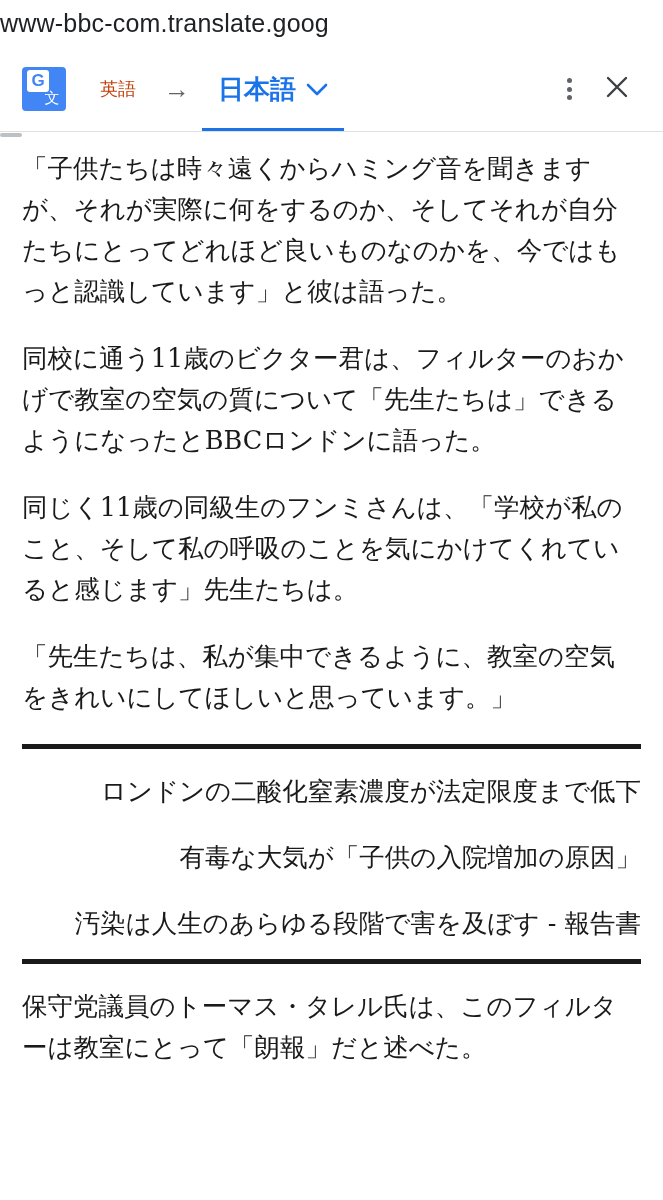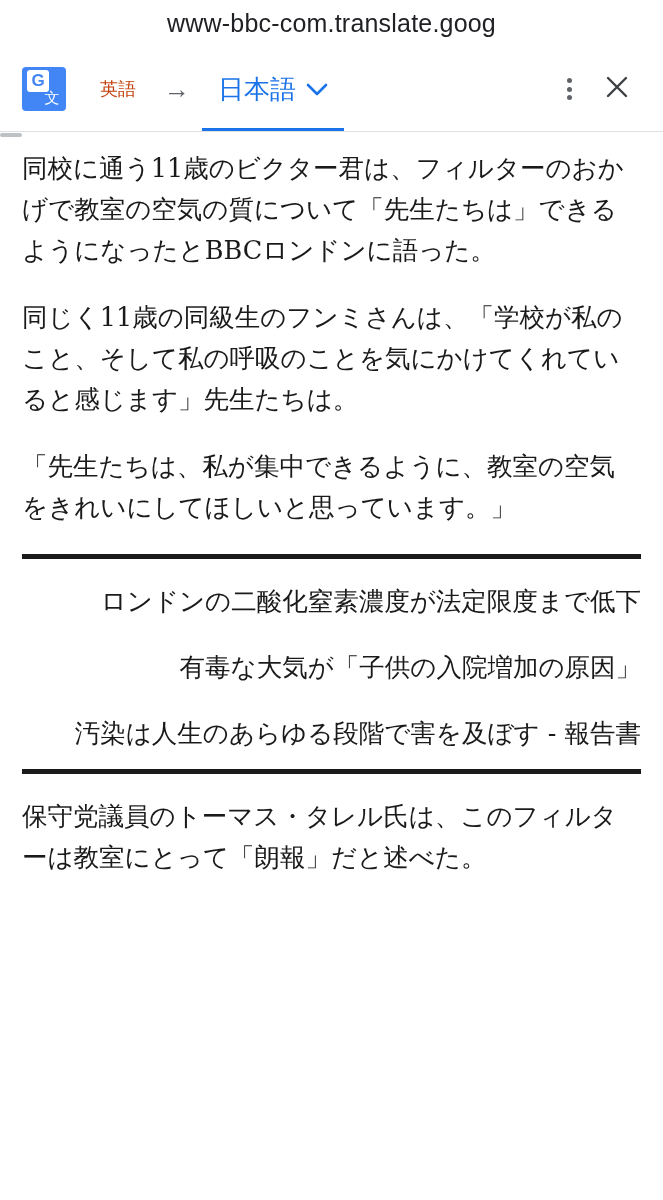--- a/index.html
+++ b/index.html
@@ -14,21 +14,20 @@
     color: #202124;
     overflow: hidden;
     position: relative;
   }
 
   
   .url-bar {
     height: 46px;
     display: flex;
     align-items: center;
-    justify-content: center;
     background: #ffffff;
   }
   .url-text {
     font-size: 25px;
     font-family: "Liberation Sans", sans-serif;
     color: #202124;
     letter-spacing: 0.2px;
     white-space: nowrap;
   }
 
@@ -93,20 +92,21 @@
     font-size: 26px;
     color: #5f6368;
     margin-left: 28px;
   }
   .lang-target-wrap {
     position: relative;
     margin-left: 28px;
     height: 86px;
     display: flex;
     align-items: center;
+    font-weight: bold;
   }
   .lang-target {
     font-size: 26px;
     color: #1a73e8;
     white-space: nowrap;
   }
   .chev {
     margin-left: 10px;
     color: #1a73e8;
     font-size: 18px;
@@ -236,20 +236,21 @@
       </svg>
     </span>
   </div>
 </div>
 
 <div class="scroll-strip">
   <div class="thumb"></div>
 </div>
 
 <div class="article">
+  <p class="para">「子供たちは時々遠くからハミング音を聞きますが、それが実際に何をするのか、そしてそれが自分たちにとってどれほど良いものなのかを、今ではもっと認識しています」と彼は語った。</p>
   <p class="para">同校に通う11歳のビクター君は、フィルターのおかげで教室の空気の質について「先生たちは」できるようになったとBBCロンドンに語った。</p>
   <p class="para">同じく11歳の同級生のフンミさんは、「学校が私のこと、そして私の呼吸のことを気にかけてくれていると感じます」先生たちは。</p>
   <p class="para">「先生たちは、私が集中できるように、教室の空気をきれいにしてほしいと思っています。」</p>
 
   <hr class="rule">
 
   <ul class="link-list">
     <li class="link-item">ロンドンの二酸化窒素濃度が法定限度まで低下</li>
     <li class="link-item">有毒な大気が「子供の入院増加の原因」</li>
     <li class="link-item">汚染は人生のあらゆる段階で害を及ぼす - 報告書</li>

